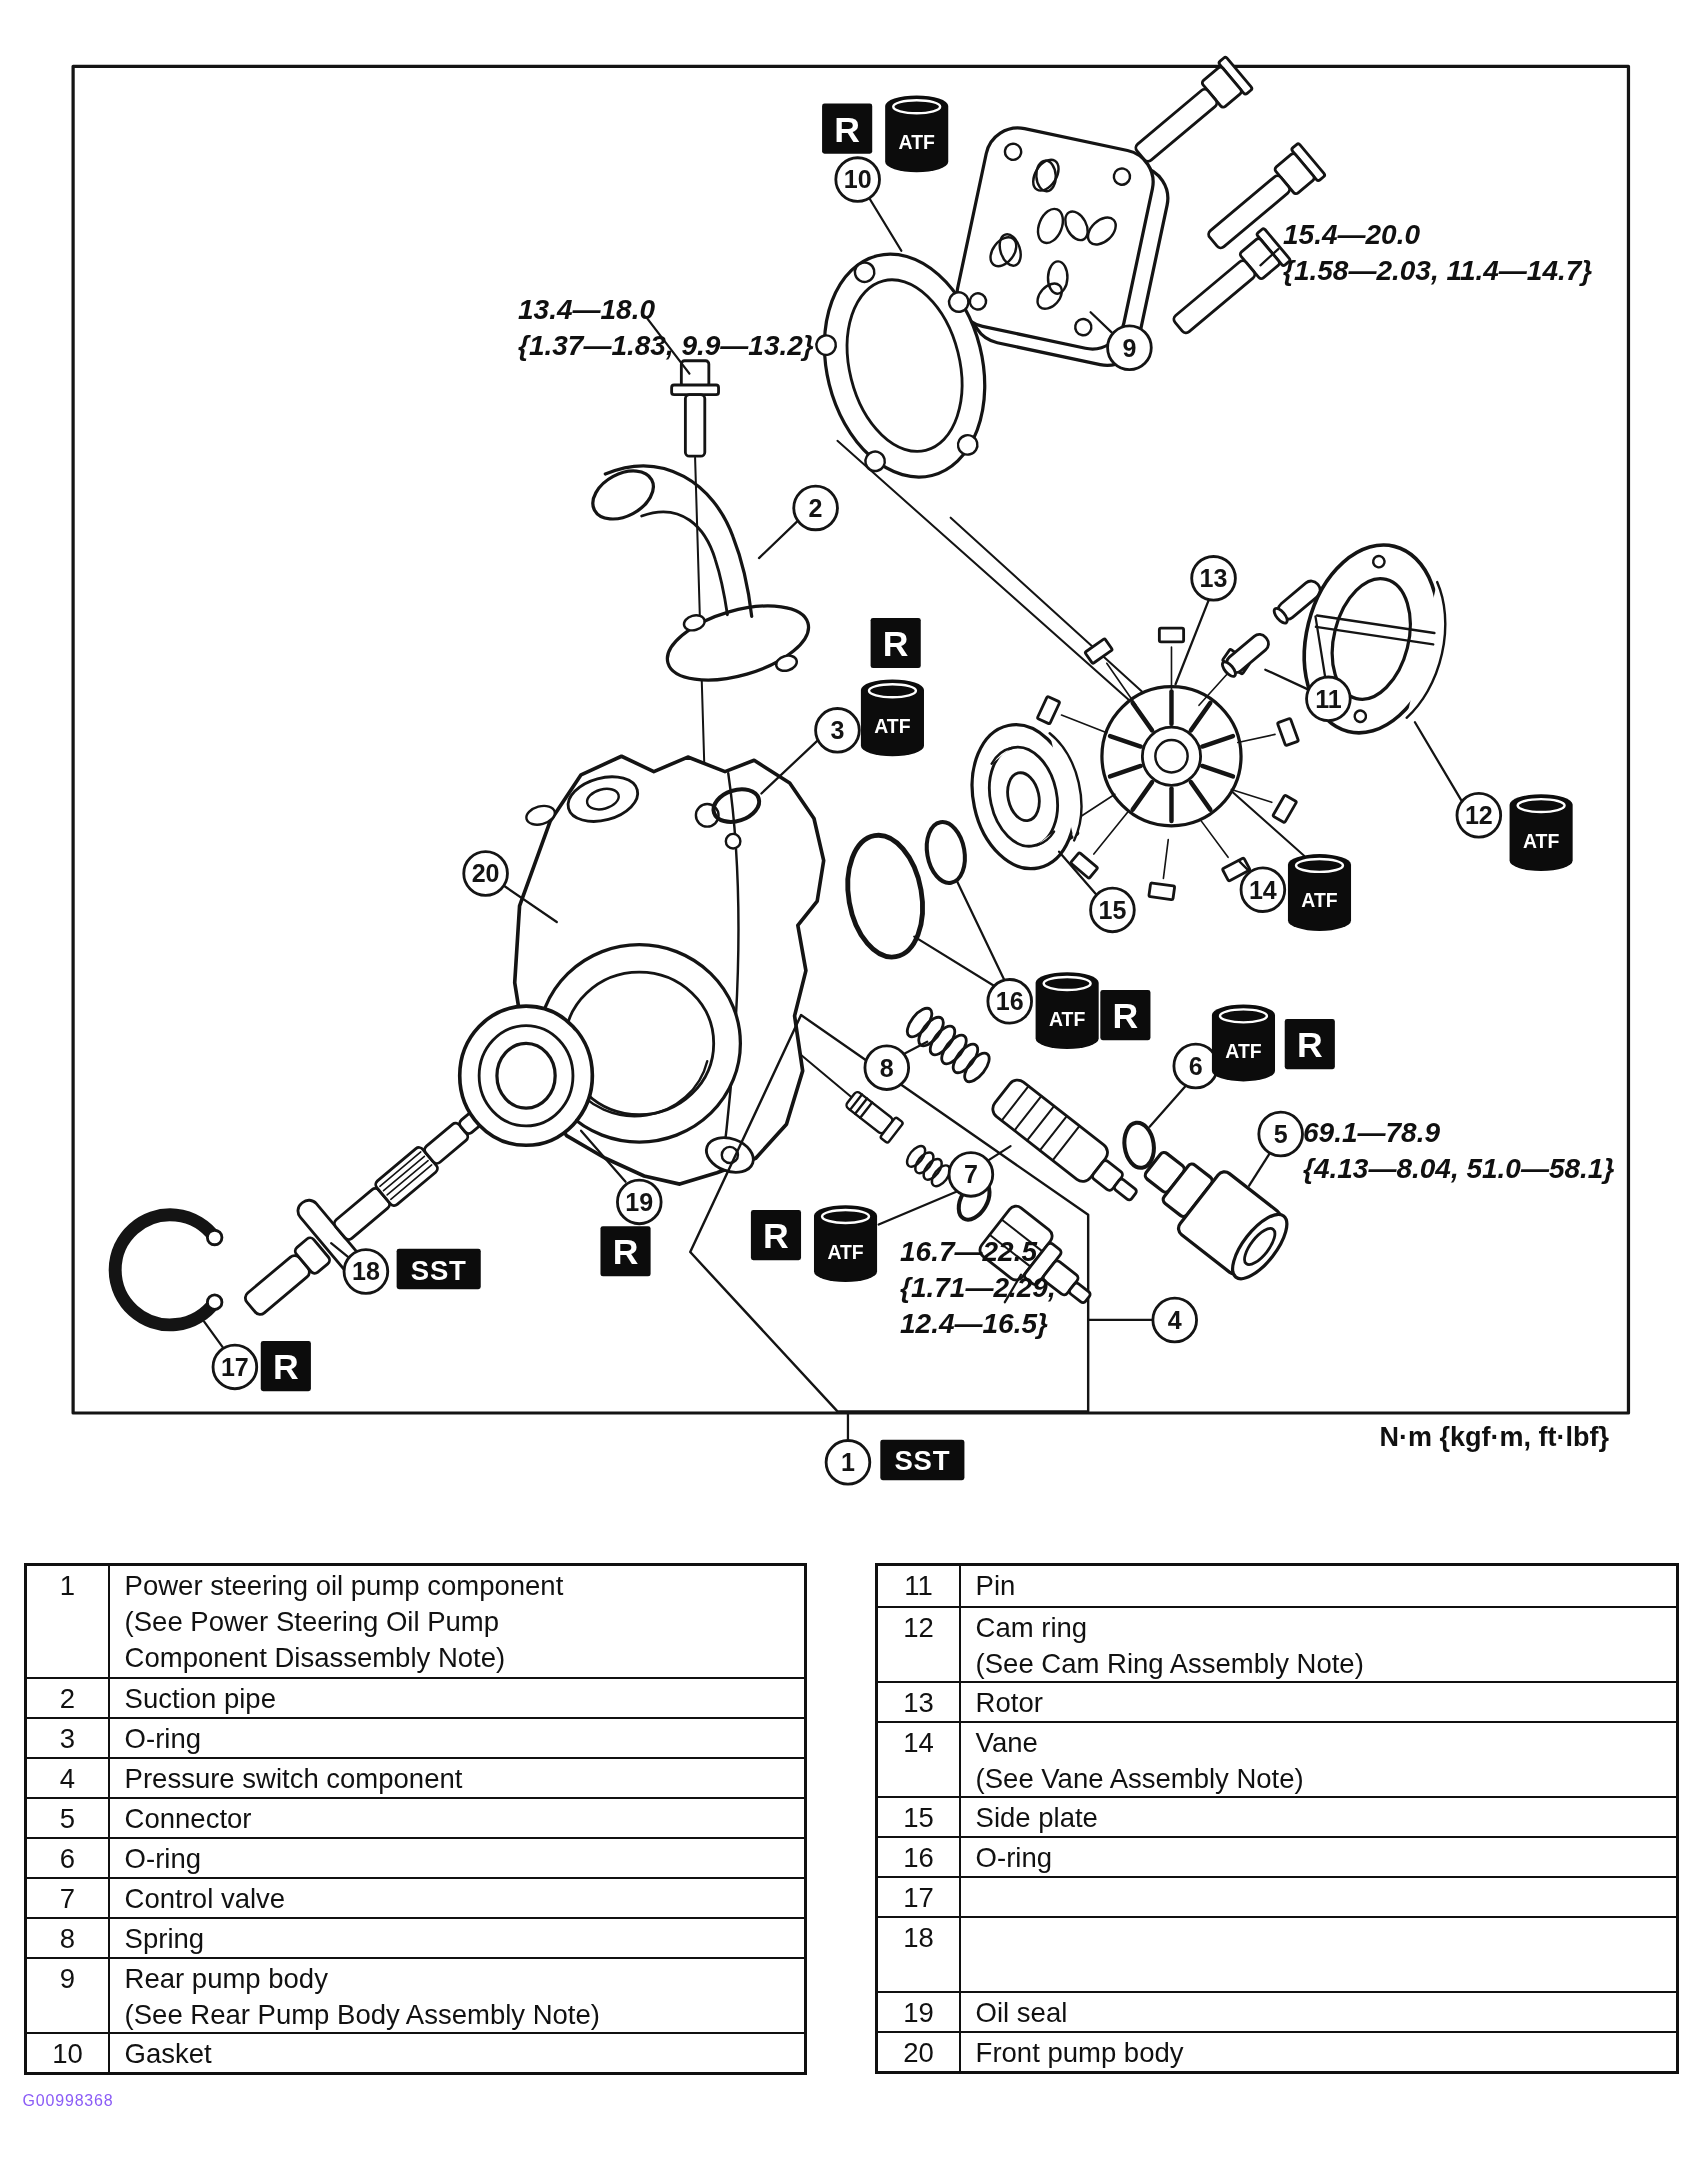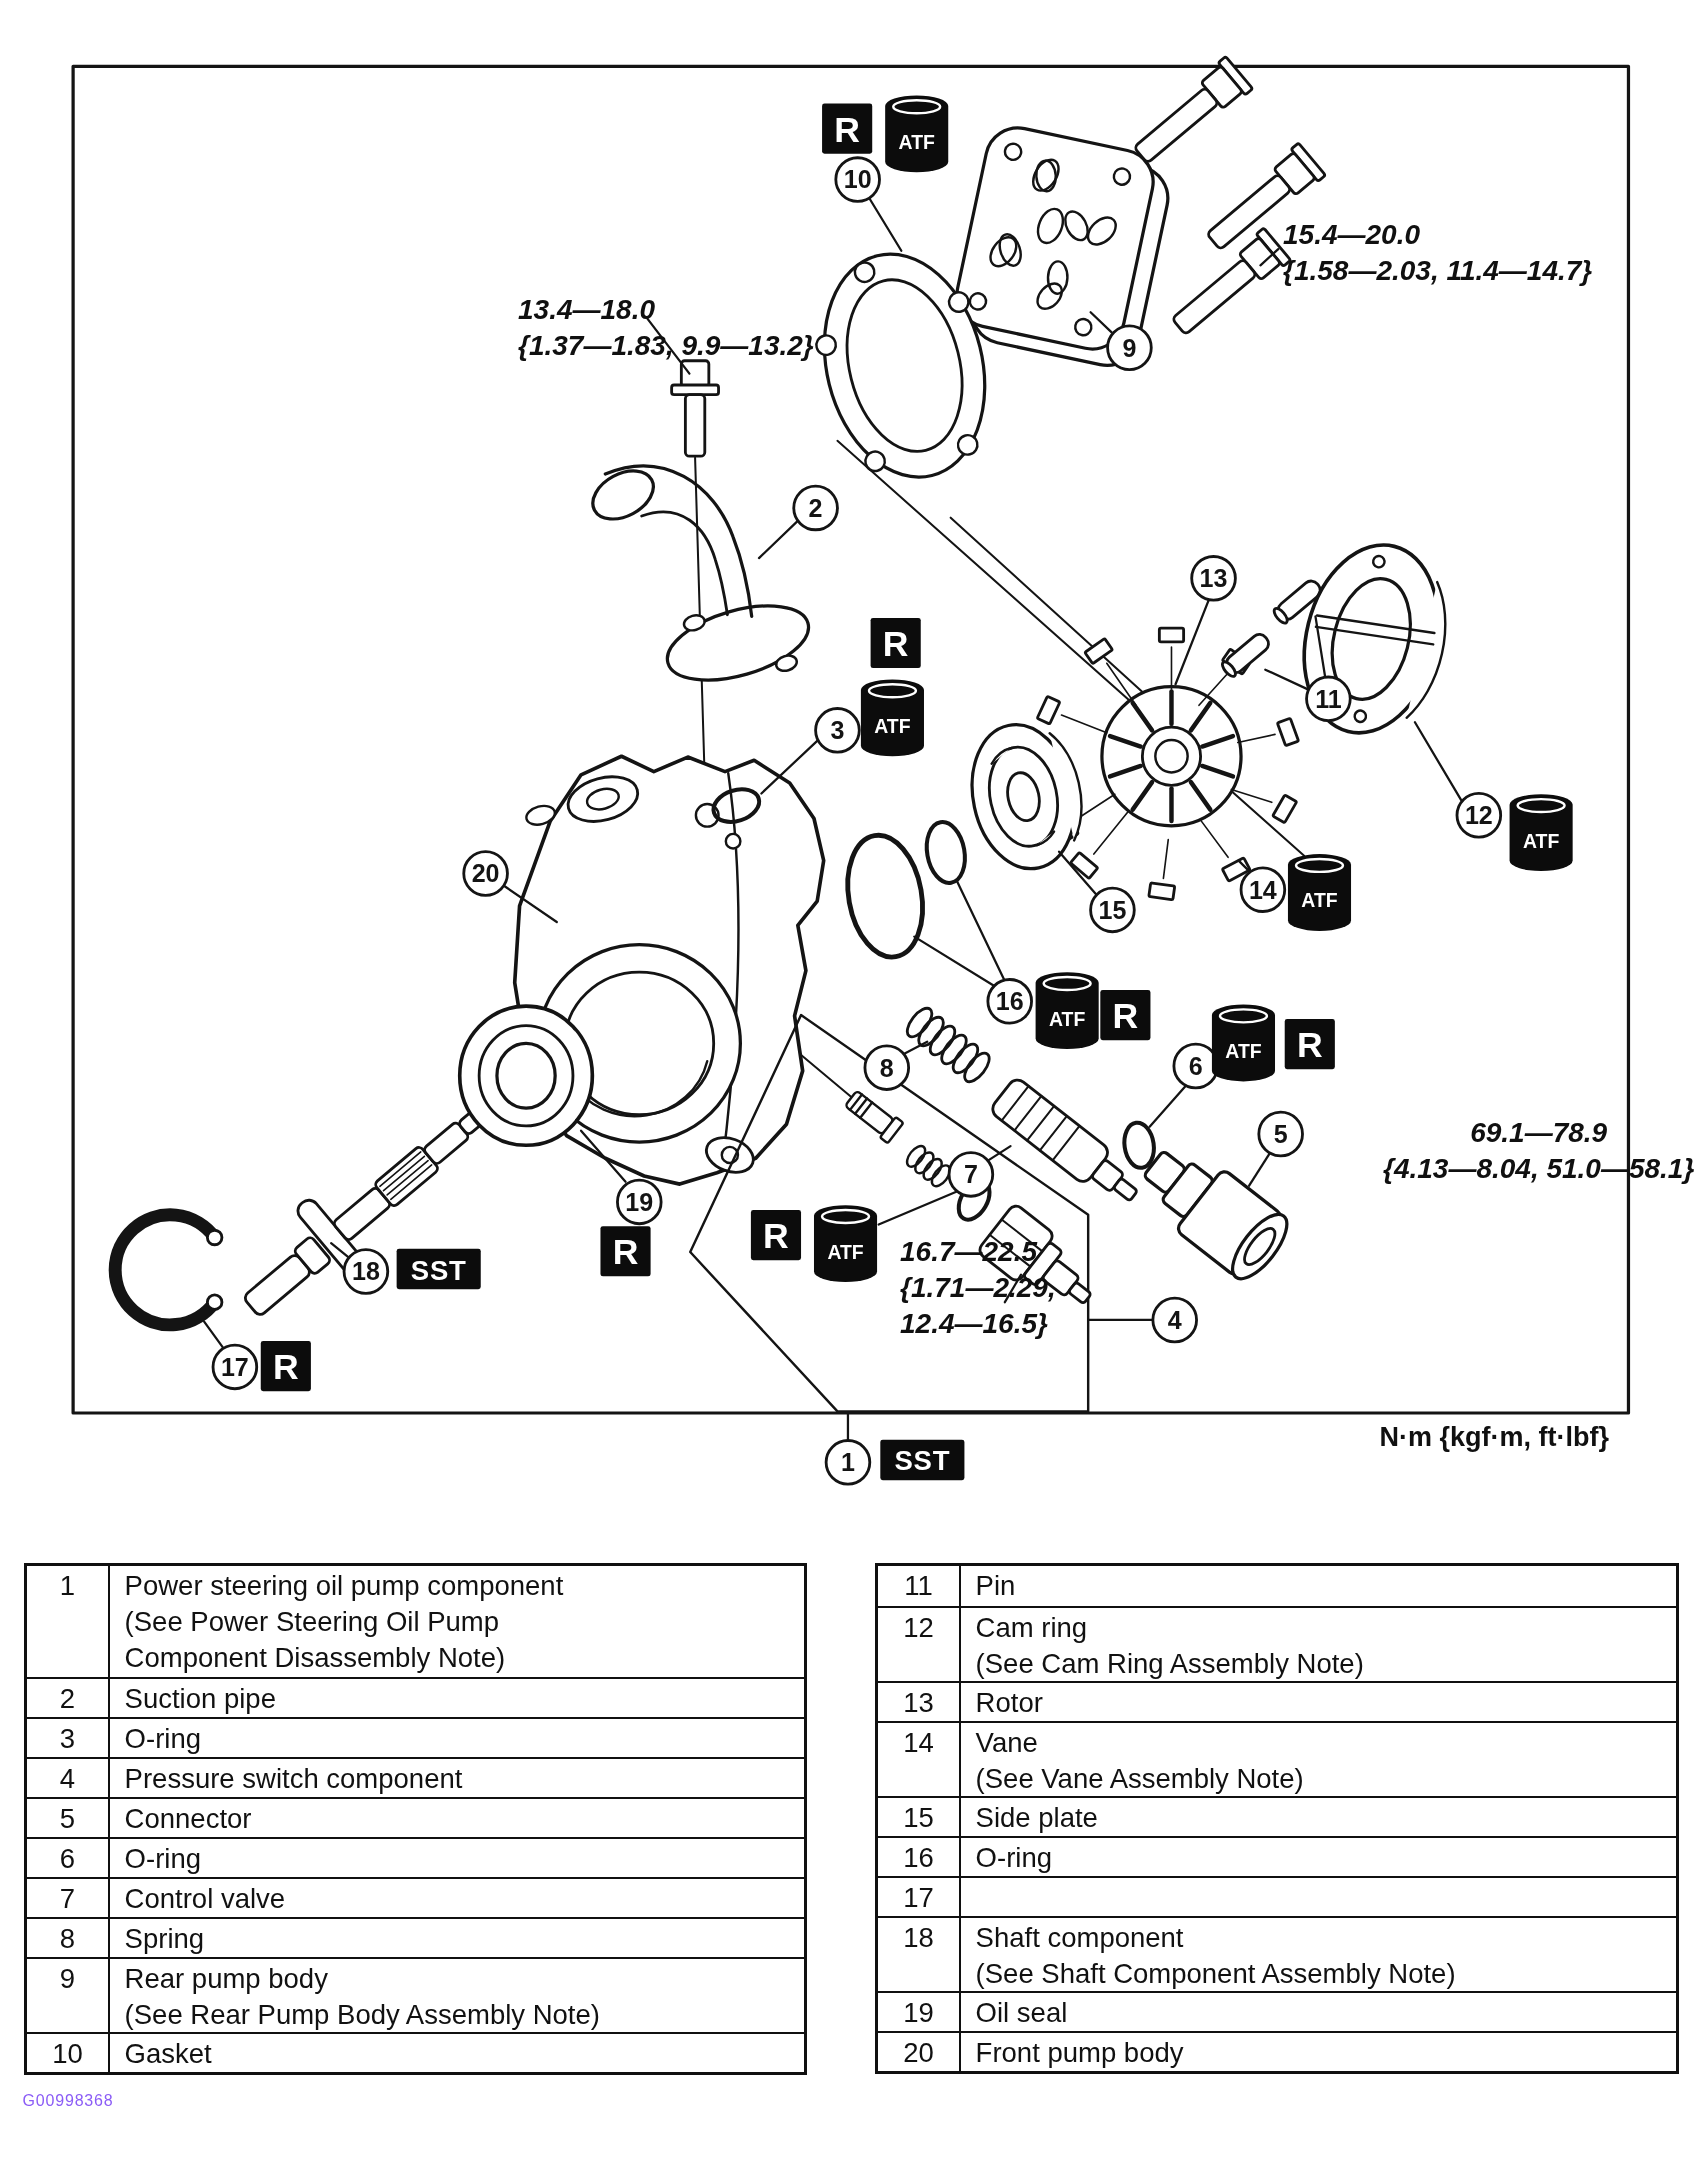--- a/index.html
+++ b/index.html
@@ -472,21 +472,21 @@
 
 <div id="specs">
       <div class="tq" style="left: 518px; top: 248px; margin-top: 44px;">
         <div>13.4—18.0</div>
         <div>{1.37—1.83, 9.9—13.2}</div>
       </div>
       <div class="tq" style="left: 1283px; top: 217px;">
         <div>15.4—20.0</div>
         <div>{1.58—2.03, 11.4—14.7}</div>
       </div>
-      <div class="tq" style="left: 1383px; top: 1115px; text-align: center;">
+      <div class="tq" style="left: 1303px; top: 1115px;">
         <div>69.1—78.9</div>
         <div>{4.13—8.04, 51.0—58.1}</div>
       </div>
       <div class="tq" style="left: 900px; top: 1234px;">
         <div>16.7—22.5</div>
         <div>{1.71—2.29,</div>
         <div>12.4—16.5}</div>
       </div>
     </div>
 
@@ -595,24 +595,20 @@
         <div class="pnum">16</div>
         <div class="pname">
           <div>O-ring</div>
         </div>
       </div>
       <div class="prow" style="height: 40px;">
         <div class="pnum">17</div>
       </div>
       <div class="prow" style="height: 75px;">
         <div class="pnum">18</div>
-        <div class="pname">
-          <div>Shaft component</div>
-          <div>(See Shaft Component Assembly Note)</div>
-        </div>
       </div>
       <div class="prow" style="height: 40px;">
         <div class="pnum">19</div>
         <div class="pname">
           <div>Oil seal</div>
         </div>
       </div>
       <div class="prow" style="height: 40px;">
         <div class="pnum">20</div>
         <div class="pname">

